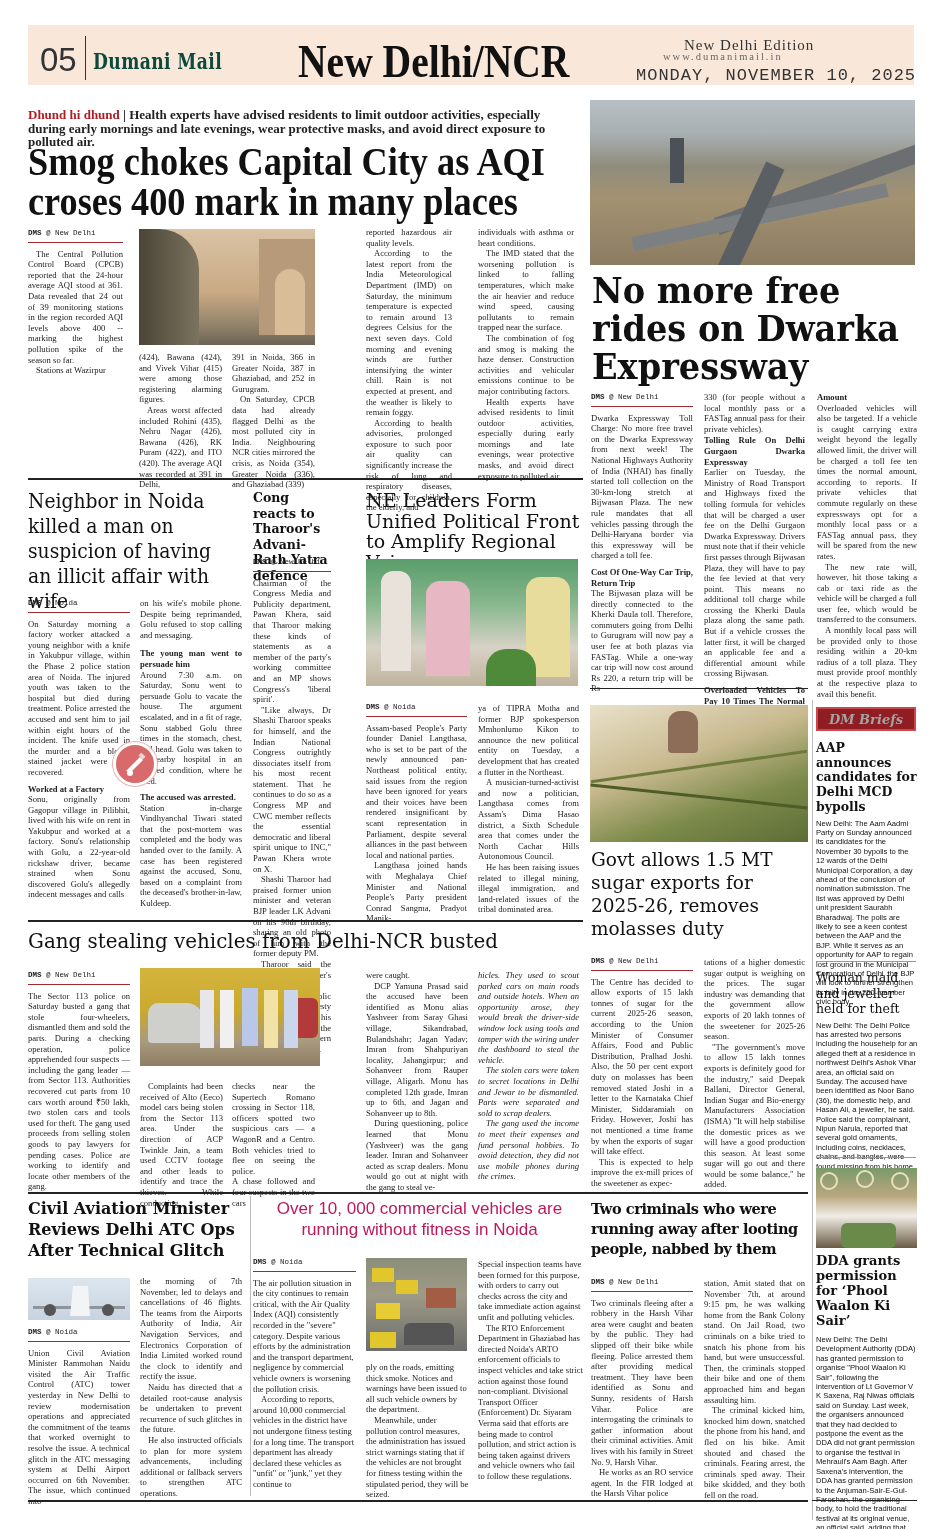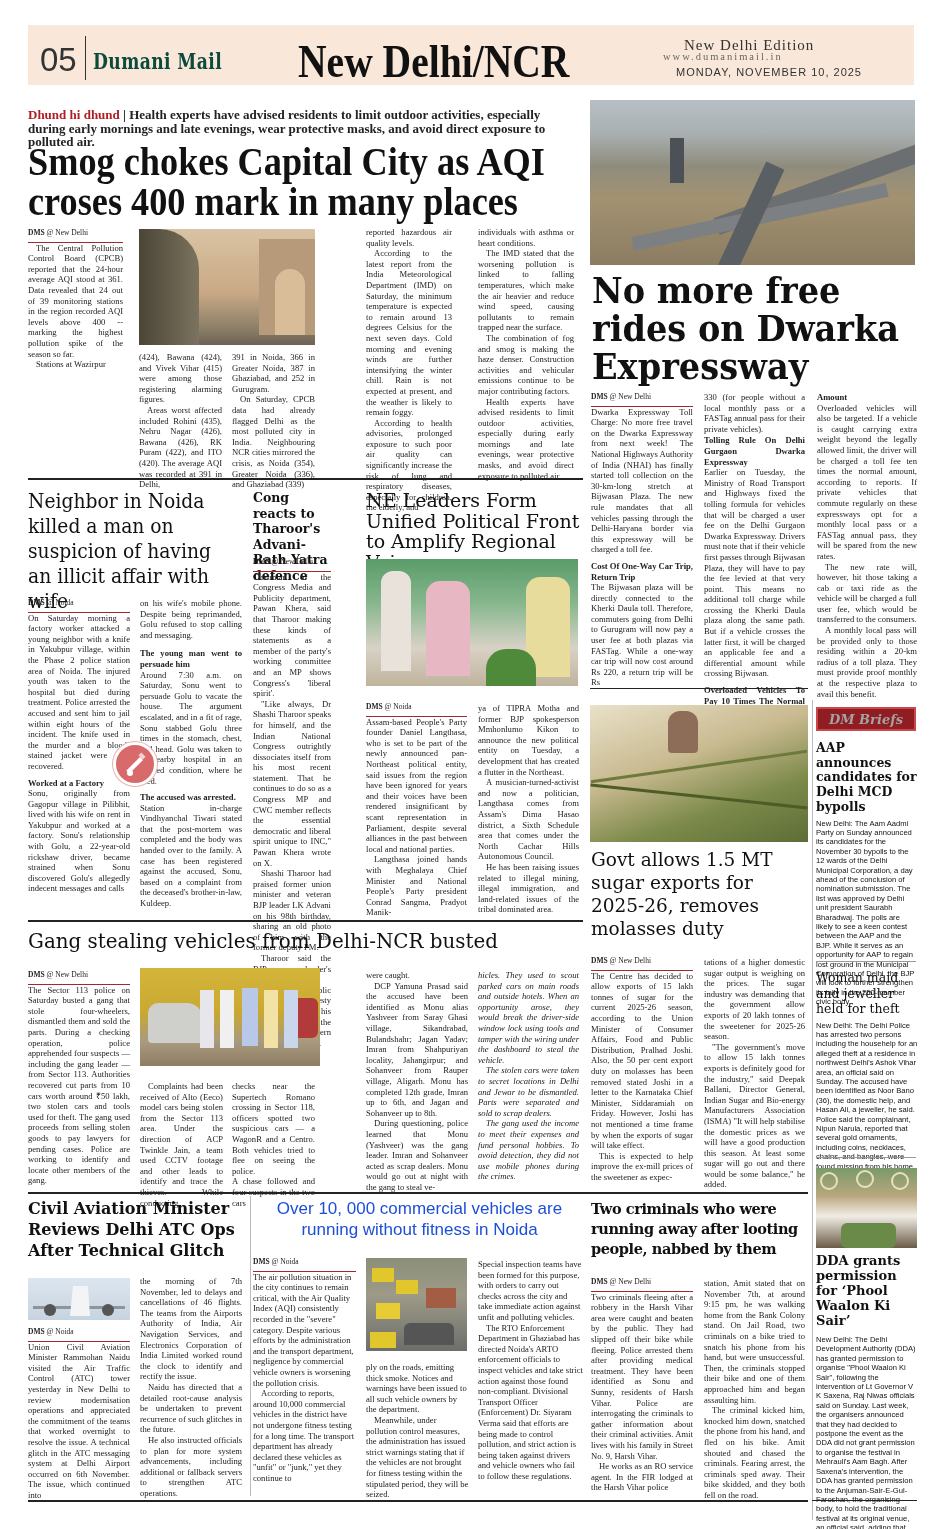--- a/index.html
+++ b/index.html
@@ -2,38 +2,38 @@
 <html><head>
 <meta charset="utf-8">
 <style>
 *{box-sizing:border-box;margin:0;padding:0}
 html,body{width:945px;height:1529px;background:#fff;overflow:hidden}
 body{position:relative;font-family:"DejaVu Serif",serif;color:#1a1a1a}
 .abs{position:absolute}
 .txt{font-family:"Liberation Serif",serif;font-size:8.6px;line-height:10.6px;text-align:justify;hyphens:auto;color:#222}
 .txt p{text-indent:8px}
 .txt p.ni{text-indent:0}
-.byline{font-family:Liberation Serif, serif;font-size:7.5px;border-bottom:1.5px solid #9c2a2f;padding-bottom:3px;color:#222}
+.byline{font-family:Liberation Mono, monospace;font-size:7.5px;border-bottom:1.5px solid #9c2a2f;padding-bottom:3px;margin-bottom:6px;color:#222}
 .byline .dms{font-weight:bold}
 .sub{font-weight:bold;margin-top:6px;text-indent:0 !important}
 .brief{font-family:"Liberation Sans",sans-serif;font-size:7.6px;line-height:9.4px;color:#111}
 .rule{position:absolute;background:#222}
 .photo{position:absolute;overflow:hidden}
 </style>
 </head>
 <body>
 
 <div class="abs" style="left:28px;top:25px;width:886px;height:60px;background:#f9e8da;"></div>
 <div class="abs" style="left:40px;top:42px;font-family:'Liberation Sans',sans-serif;font-size:33px;font-weight:300;color:#333;line-height:36px;">05</div>
 <div class="abs" style="left:85px;top:36px;width:1px;height:44px;background:#333;"></div>
 <div class="abs" style="left:93px;top:48px;font-family:'DejaVu Serif',serif;font-weight:bold;font-size:22px;color:#0d4a3c;transform:scaleX(.78);transform-origin:left;letter-spacing:.5px;">Dumani Mail</div>
 <div class="abs" style="left:298px;top:38px;font-family:'Liberation Serif',serif;font-weight:bold;font-size:46px;color:#111;line-height:48px;transform:scaleX(.86);transform-origin:left;">New Delhi/NCR</div>
 <div class="abs" style="left:684px;top:37px;font-family:Liberation Serif, serif;font-size:15px;letter-spacing:1px;color:#333;">New Delhi Edition</div>
 <div class="abs" style="left:663px;top:51px;font-family:'Liberation Serif',serif;font-size:10.5px;letter-spacing:2px;color:#666;">www.dumanimail.in</div>
-<div class="abs" style="left:676px;top:66px;font-family:Liberation Sans, sans-serif;font-size:11px;letter-spacing:1px;color:#333;">MONDAY, NOVEMBER 10, 2025</div>
+<div class="abs" style="left:636px;top:66px;font-family:Liberation Mono, monospace;font-size:17px;letter-spacing:1px;color:#333;">MONDAY, NOVEMBER 10, 2025</div>
 
 <div class="abs" style="left:28px;top:108px;width:545px;font-family:'Liberation Serif',serif;font-size:13px;font-weight:bold;line-height:13.5px;color:#222;">
   <span style="color:#b01e23;">Dhund hi dhund</span> <span>|</span> <span>Health experts have advised residents to limit outdoor activities, especially during early mornings and late evenings, wear protective masks, and avoid direct exposure to polluted air.</span>
 </div>
 <div class="abs" style="left:28px;top:142px;width:560px;font-family:'Liberation Serif',serif;font-weight:bold;font-size:39px;line-height:40px;color:#111;transform:scaleX(.93);transform-origin:left;">Smog chokes Capital City as AQI croses 400 mark in many places</div>
 
 <div class="abs txt" style="left:28px;top:228px;width:95px;">
   <div class="byline"><span class="dms">DMS</span> <span>@ New Delhi</span></div>
   <p>The Central Pollution Control Board (CPCB) reported that the 24-hour average AQI stood at 361. Data revealed that 24 out of 39 monitoring stations in the region recorded AQI levels above 400 -- marking the highest pollution spike of the season so far.</p>
   <p>Stations at Wazirpur</p>
@@ -234,21 +234,21 @@
   <div class="byline"><span class="dms">DMS</span> <span>@ Noida</span></div>
   <p class="ni">Union Civil Aviation Minister Rammohan Naidu visited the Air Traffic Control (ATC) tower yesterday in New Delhi to review modernisation operations and appreciated the commitment of the teams that worked overnight to resolve the issue. A technical glitch in the ATC messaging system at Delhi Airport occurred on 6th November. The issue, which continued into</p>
 </div>
 <div class="abs txt" style="left:140px;top:1276px;width:102px;">
   <p class="ni">the morning of 7th November, led to delays and cancellations of 46 flights. The teams from the Airports Authority of India, Air Navigation Services, and Electronics Corporation of India Limited worked round the clock to identify and rectify the issue.</p>
   <p>Naidu has directed that a detailed root-cause analysis be undertaken to prevent recurrence of such glitches in the future.</p>
   <p>He also instructed officials to plan for more system advancements, including additional or fallback servers to strengthen ATC operations.</p>
 </div>
 
 <div class="rule" style="left:250px;top:1196px;width:1px;height:300px;background:#bbb;"></div>
-<div class="abs" style="left:252px;top:1198px;width:335px;text-align:center;font-family:'Liberation Sans',sans-serif;font-size:17px;line-height:21px;color:#1d4ed8;">Over 10, 000 commercial vehicles are running without fitness in Noida</div>
+<div class="abs" style="left:252px;top:1198px;width:335px;text-align:center;font-family:'Liberation Sans',sans-serif;font-size:17px;line-height:21px;color:#be185d;">Over 10, 000 commercial vehicles are running without fitness in Noida</div>
 <div class="abs txt" style="left:253px;top:1257px;width:103px;font-family:'Liberation Serif',serif;text-align:left;">
   <div class="byline"><span class="dms">DMS</span> <span>@ Noida</span></div>
   <p class="ni">The air pollution situation in the city continues to remain critical, with the Air Quality Index (AQI) consistently recorded in the "severe" category. Despite various efforts by the administration and the transport department, negligence by commercial vehicle owners is worsening the pollution crisis.</p>
   <p>According to reports, around 10,000 commercial vehicles in the district have not undergone fitness testing for a long time. The transport department has already declared these vehicles as "unfit" or "junk," yet they continue to</p>
 </div>
 <div class="photo" style="left:366px;top:1258px;width:101px;height:93px;background:linear-gradient(180deg,#8b8f7a 0%,#9e9a88 40%,#6c6e6a 100%);">
   <div style="position:absolute;left:6px;top:10px;width:22px;height:14px;background:#e1c62c;"></div>
   <div style="position:absolute;left:30px;top:22px;width:22px;height:14px;background:#e1c62c;"></div>
   <div style="position:absolute;left:10px;top:45px;width:24px;height:16px;background:#e8cc35;"></div>
   <div style="position:absolute;left:60px;top:30px;width:30px;height:20px;background:#a45d45;"></div>

